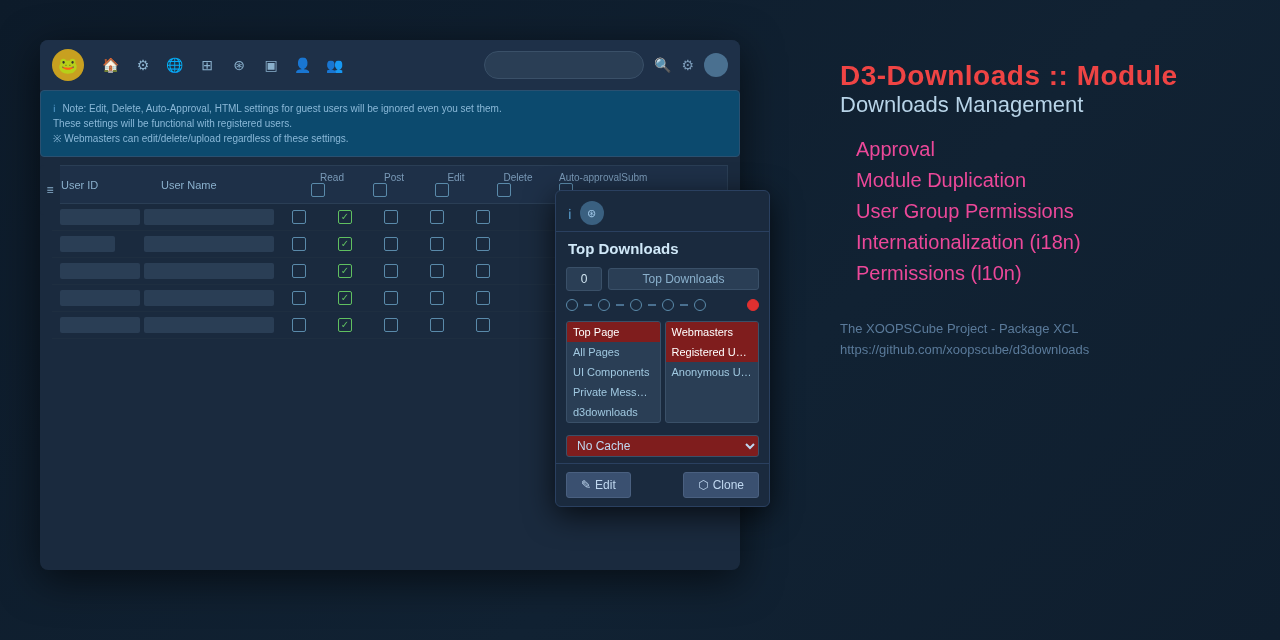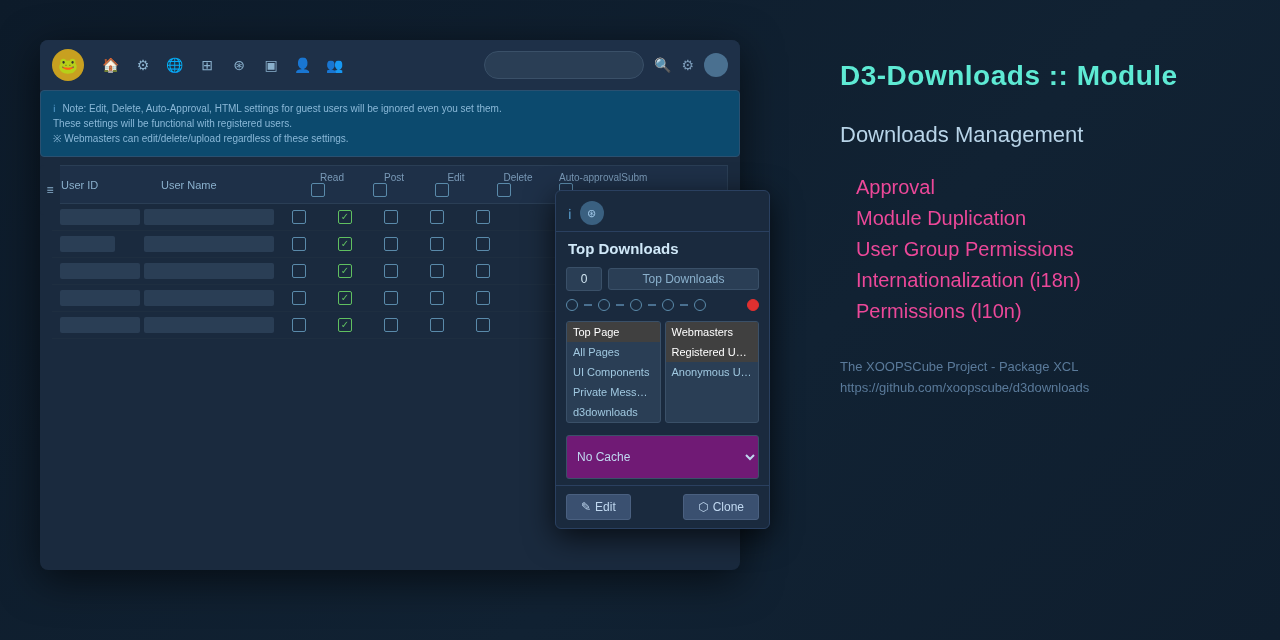--- a/index.html
+++ b/index.html
@@ -26,30 +26,29 @@
       position: absolute;
       top: 60px;
       right: 60px;
       width: 380px;
       color: #e0e8f0;
     }
 
     .right-panel .module-title {
       font-size: 28px;
       font-weight: 600;
-      color: #5eead4;
-      margin-bottom: 30px;
+      color: #ef4444;
       letter-spacing: 0.5px;
     }
 
     .right-panel .section-title {
       font-size: 22px;
       font-weight: 500;
       color: #b8d4e8;
-      margin-bottom: 24px;
+      margin-bottom: 16px;
     }
 
     .right-panel .menu-items {
       list-style: none;
       margin-bottom: 30px;
     }
 
     .right-panel .menu-items li {
       font-size: 20px;
       color: #ec4899;
@@ -363,33 +362,33 @@
       padding: 4px 6px;
       font-size: 11px;
       color: #a0c8e0;
       cursor: pointer;
       white-space: nowrap;
       overflow: hidden;
       text-overflow: ellipsis;
     }
 
     .target-list-item.active {
-      background: #404040;
+      background: #7f1d1d;
       color: #ffffff;
     }
 
     
     .cache-row {
       padding: 6px 10px;
     }
 
     .cache-select {
       width: 100%;
-      height: 44px;
-      background: #701a75;
+      height: 22px;
+      background: #7f1d1d;
       border: 1px solid #3a5068;
       border-radius: 3px;
       color: #c0d8f0;
       font-size: 12px;
       padding: 0 6px;
       cursor: pointer;
     }
 
     
     .popup-footer {

